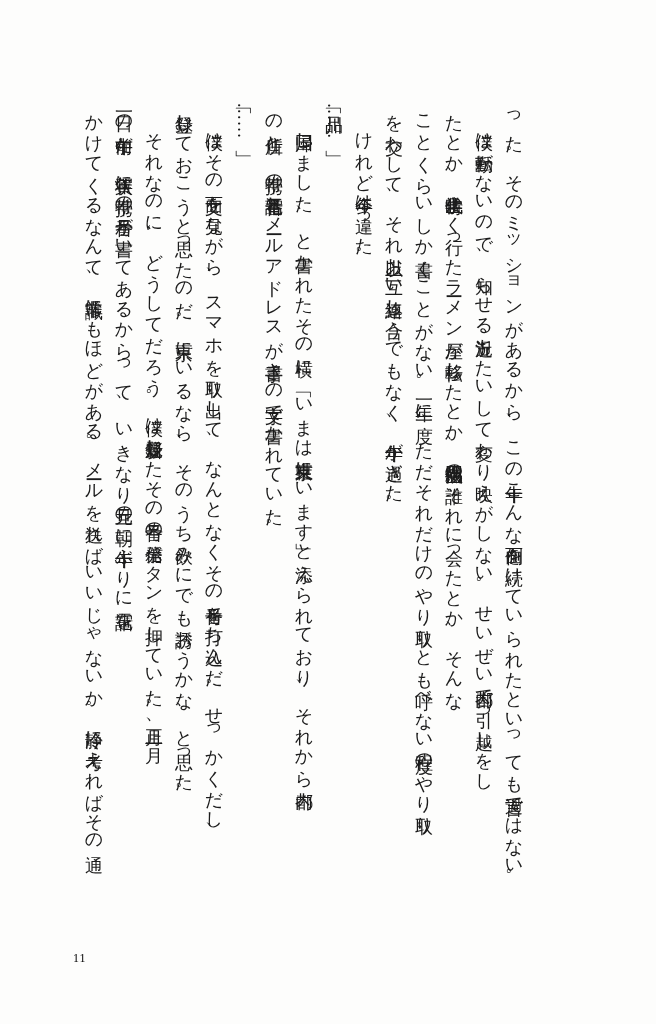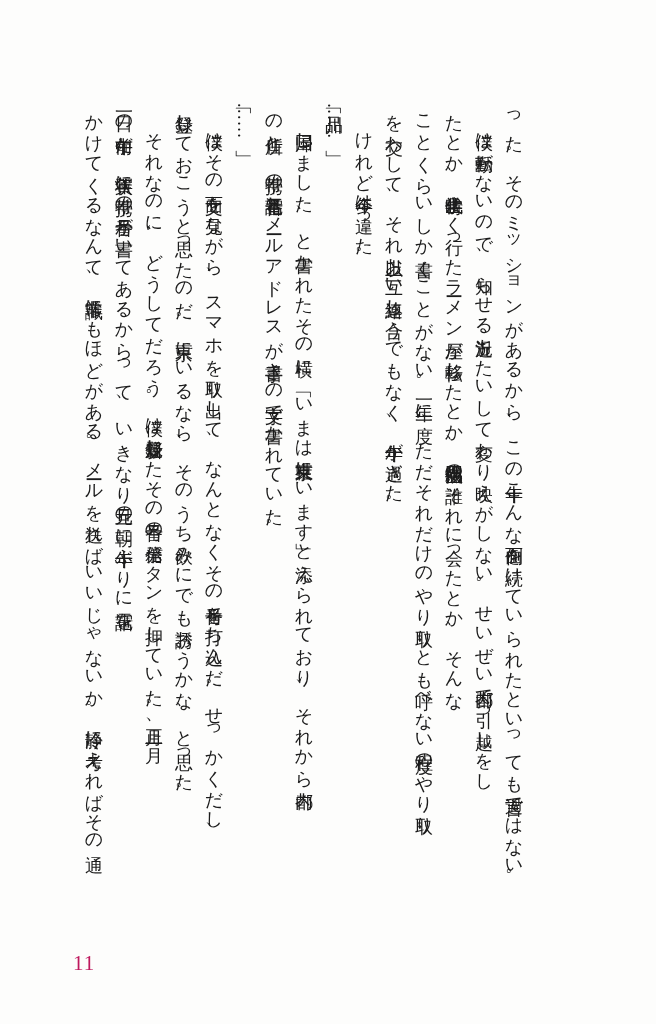--- a/index.html
+++ b/index.html
@@ -36,23 +36,23 @@
     padding: 0;
     white-space: nowrap;
   }
   .tcol.indent {
     text-indent: 18px;
   }
   .page-number {
     position: absolute;
     left: 73px;
     top: 951px;
-    font-size: 21px;
+    font-size: 12px;
     letter-spacing: 1px;
-    color: #be185d;
+    color: #000000;
   }
 </style>
 </head>
 <body>
 
 <div class="page">
   <div class="text-area">
     <p class="tcol">った。そのミッションがあるから、この十年こんな面倒を続けていられたといっても過言ではない。</p>
     <p class="tcol indent">僕は転勤がないので、知らせる近況もたいして変わり映えがしない。せいぜい都内で引っ越しをし</p>
     <p class="tcol">たとか、学生時代よく行ったラーメン屋が移転したとか、偶然同級生の誰それに会ったとか、そんな</p>

